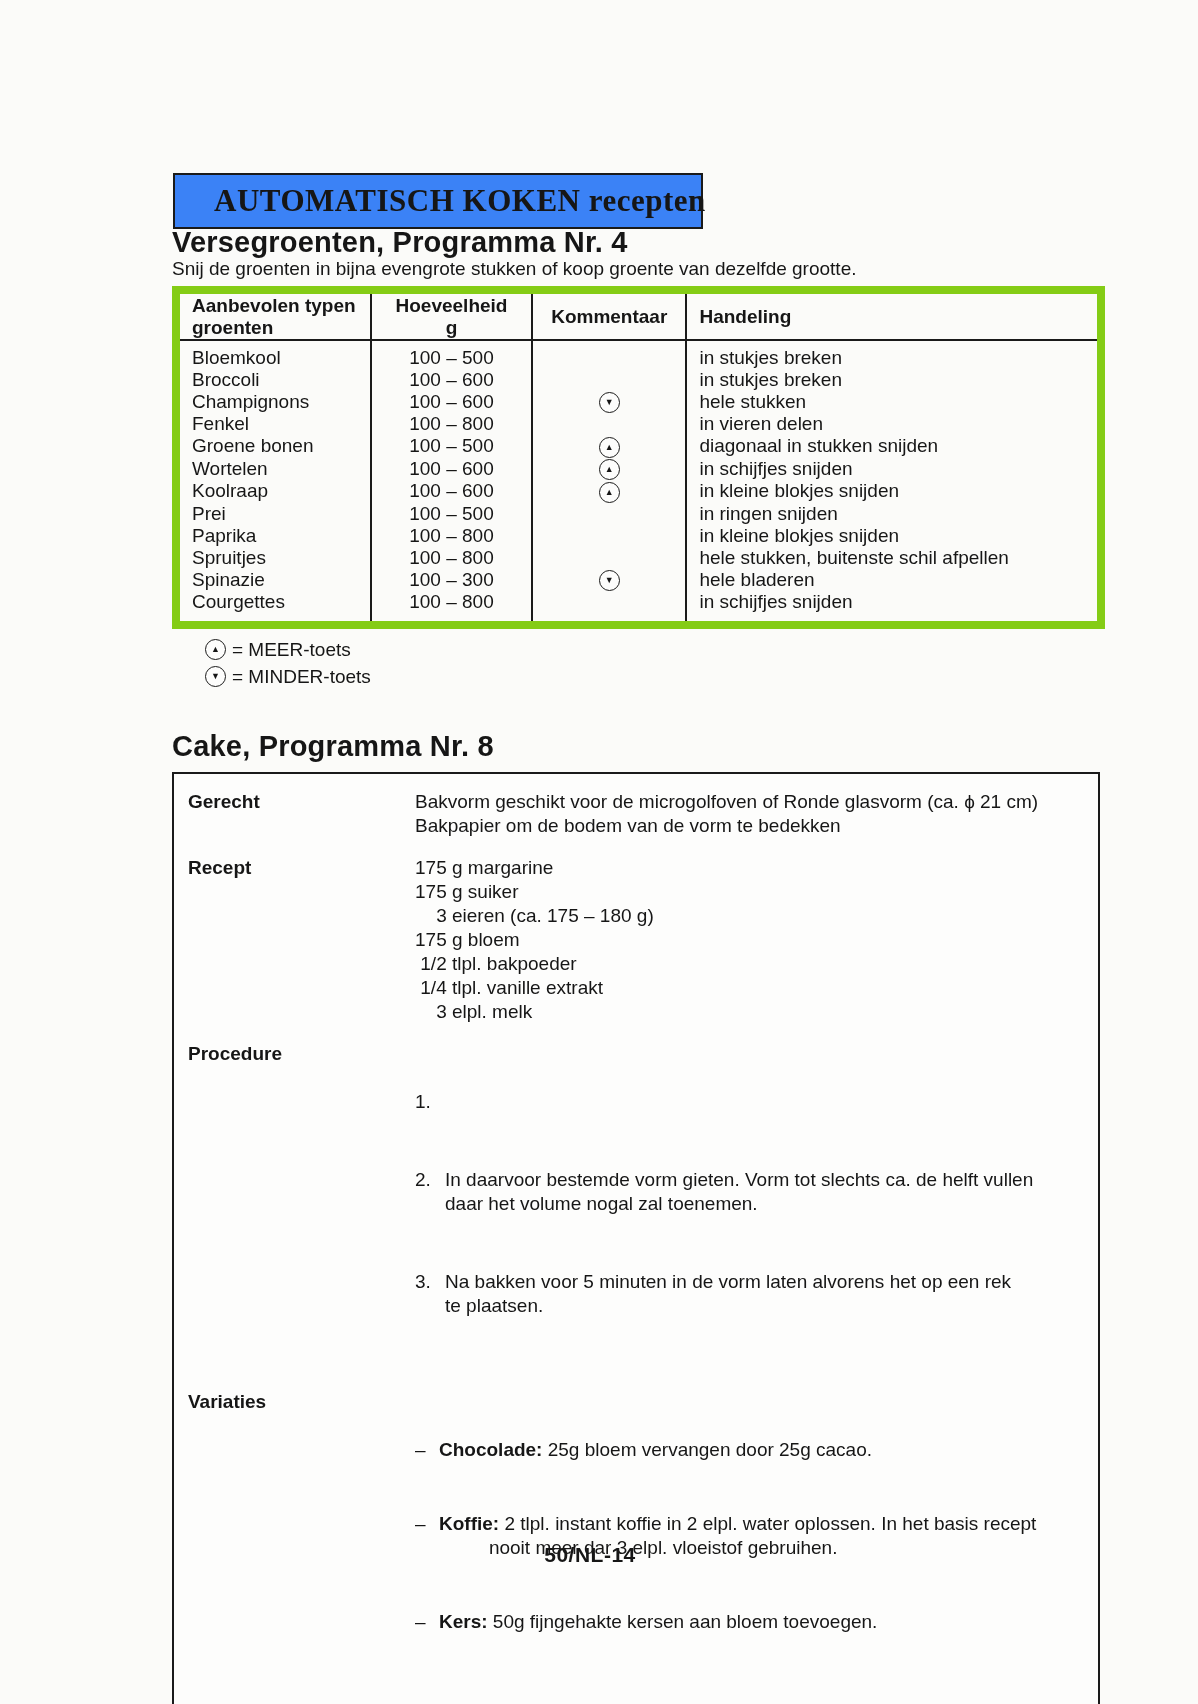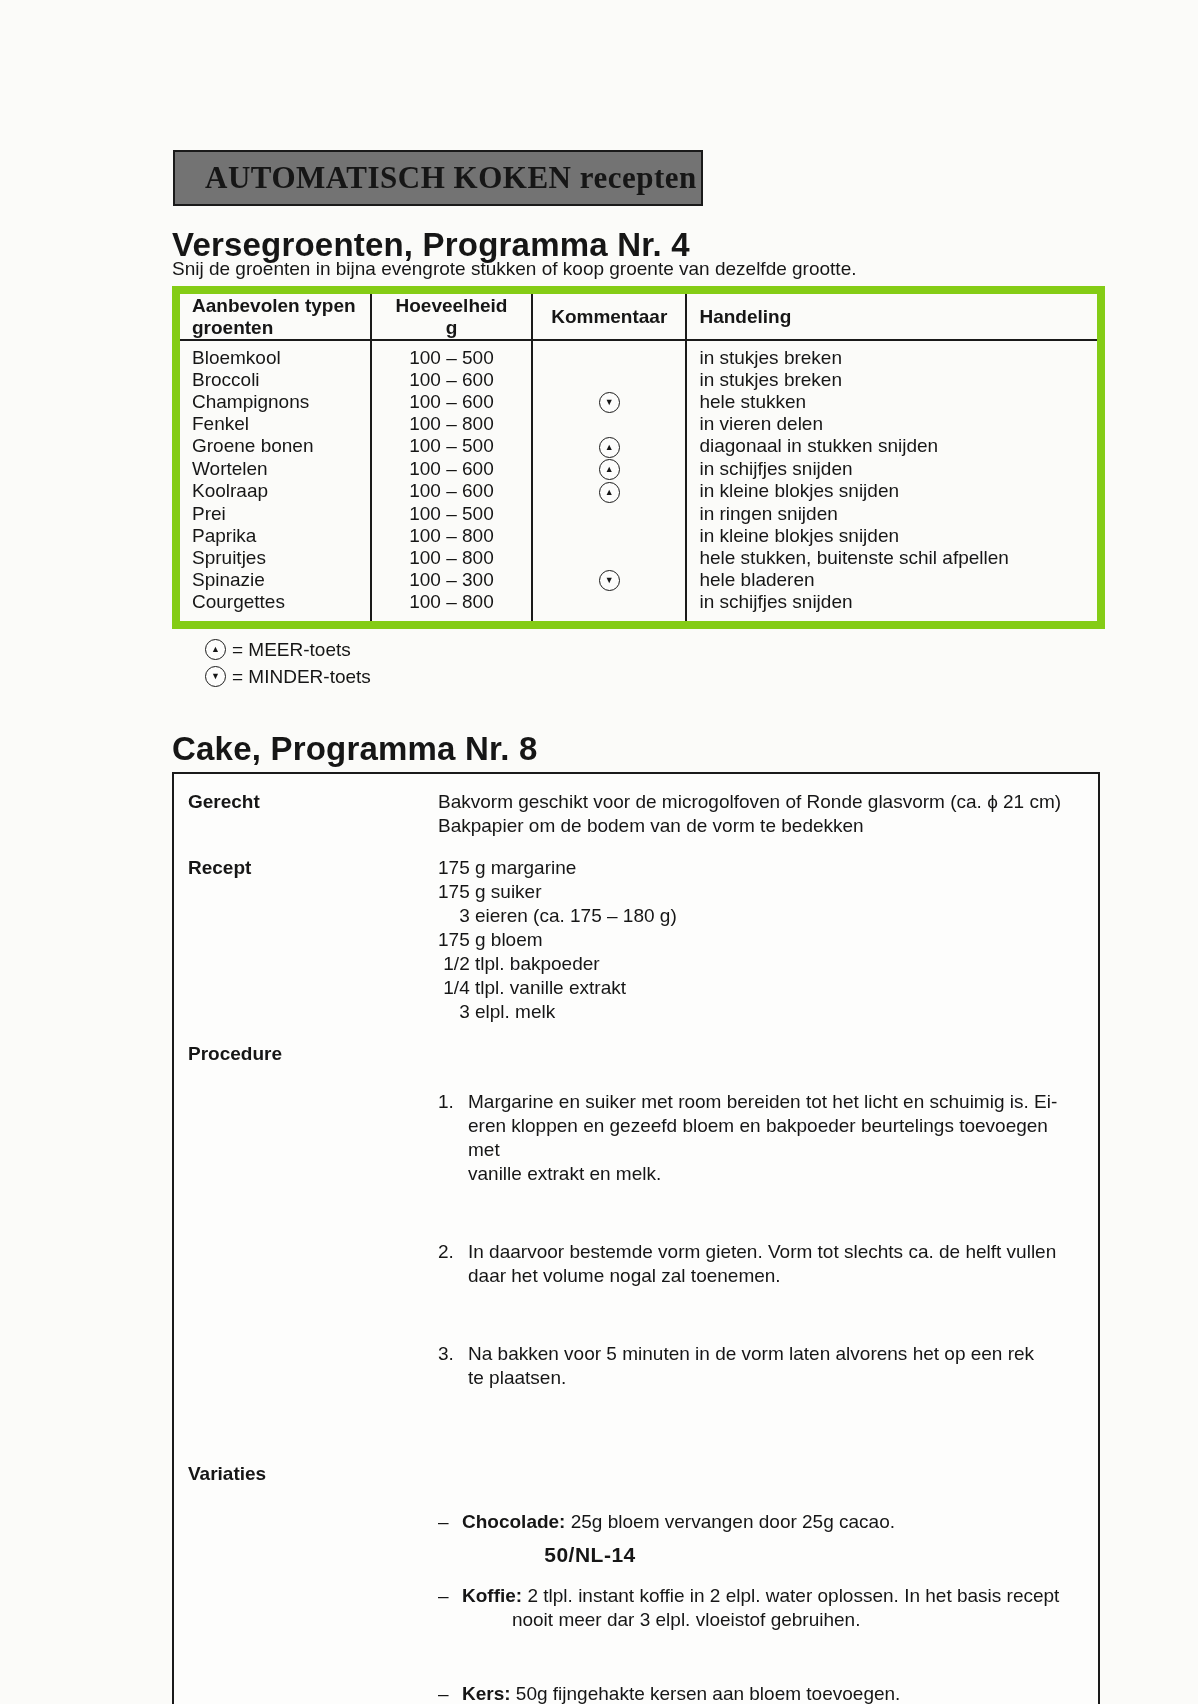--- a/index.html
+++ b/index.html
@@ -9,36 +9,36 @@
     background: #fbfbf9;
     color: #161616;
     font-family: "Liberation Sans", sans-serif;
     position: relative;
     overflow: hidden;
   }
   .page { position: absolute; inset: 0; }
 
   
   .title-box {
-    position: absolute; left: 173px; top: 150px;
+    position: absolute; left: 173px; top: 173px;
     width: 530px; height: 56px;
     border: 2px solid #1a1a1a;
     display: flex; align-items: center;
-    padding-left: 30px;
-    background: #737373;
+    padding-left: 39px;
+    background: #3b82f6;
   }
   .title-box .title-text {
     font-family: "Liberation Serif", serif;
     font-weight: bold; font-size: 31px; letter-spacing: 0.5px;
     white-space: nowrap;
   }
 
   
   .section-heading {
-    font-weight: bold; font-size: 33px; letter-spacing: 0.2px;
+    font-weight: bold; font-size: 29px; letter-spacing: 0.2px;
   }
   #veg-heading { position: absolute; left: 172px; top: 226px; }
   #veg-subtitle {
     position: absolute; left: 172px; top: 258px;
     font-size: 19px;
   }
 
   
   .veg-table {
     position: absolute; left: 172px; top: 286px;
@@ -95,21 +95,21 @@
   #cake-heading { position: absolute; left: 172px; top: 730px; }
 
   .cake-table {
     position: absolute; left: 172px; top: 772px;
     width: 928px; min-height: 618px;
     border: 2px solid #1a1a1a;
     font-size: 19px; line-height: 24px;
     padding: 16px 14px 14px 14px;
     background: #fdfdfc;
   }
-  .cake-row { display: flex; margin-bottom: 18px; gap: 23px; }
+  .cake-row { display: flex; margin-bottom: 18px; }
   .cake-label {
     width: 194px; flex: 0 0 194px;
     font-weight: bold;
     white-space: pre-line;
   }
   .cake-value { flex: 1; white-space: pre-wrap; margin-left: 33px; }
 
   .proc-item { display: flex; margin-bottom: 6px; }
   .proc-num { width: 30px; flex: 0 0 30px; }
   .proc-text { white-space: pre-wrap; }
@@ -265,23 +265,20 @@
  1/2 tlpl. bakpoeder
  1/4 tlpl. vanille extrakt
     3 elpl. melk</div>
     </div>
 
     <div class="cake-row">
       <div class="cake-label">Procedure</div>
       <div class="cake-value">
         <div class="proc-item">
           <span class="proc-num">1.</span>
-          <span class="proc-text">Margarine en suiker met room bereiden tot het licht en schuimig is. Ei-
-eren kloppen en gezeefd bloem en bakpoeder beurtelings toevoegen met
-vanille extrakt en melk.</span>
         </div>
         <div class="proc-item">
           <span class="proc-num">2.</span>
           <span class="proc-text">In daarvoor bestemde vorm gieten. Vorm tot slechts ca. de helft vullen
 daar het volume nogal zal toenemen.</span>
         </div>
         <div class="proc-item">
           <span class="proc-num">3.</span>
           <span class="proc-text">Na bakken voor 5 minuten in de vorm laten alvorens het op een rek
 te plaatsen.</span>

